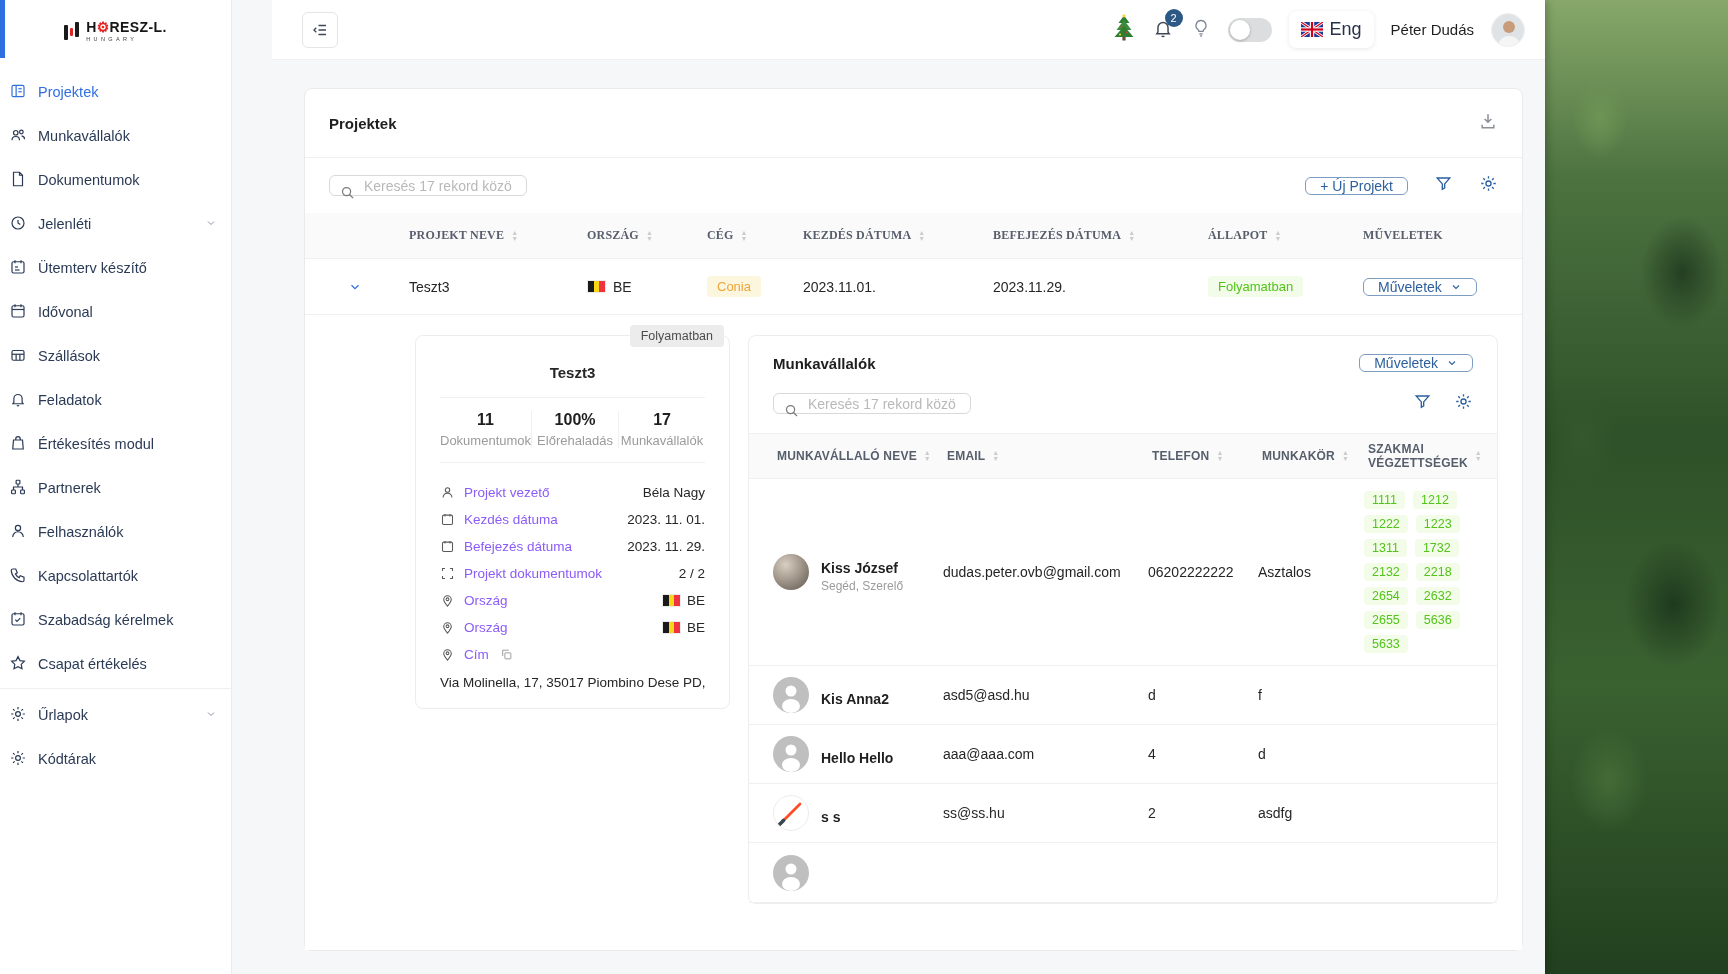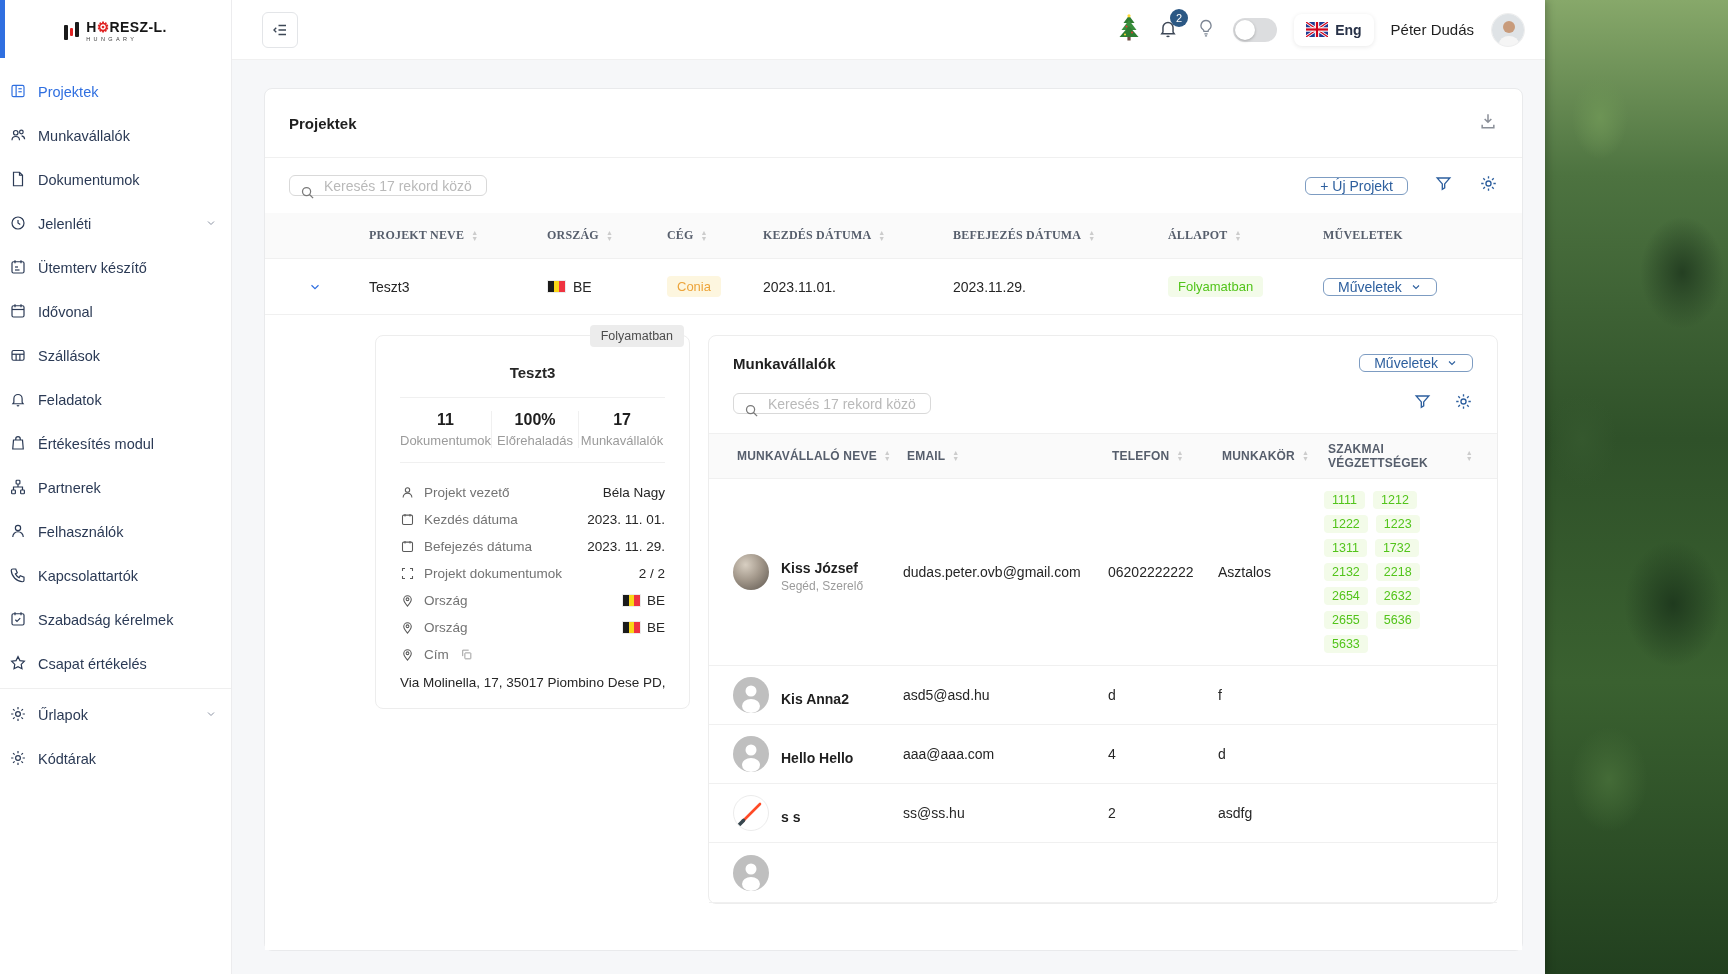--- a/index.html
+++ b/index.html
@@ -10,21 +10,21 @@
   .bg-photo { position:absolute; right:0; top:0; width:183px; height:974px;
     background:
       radial-gradient(40px 60px at 30% 12%, #6d9455 0%, transparent 70%),
       radial-gradient(60px 80px at 75% 28%, #243f22 0%, transparent 70%),
       radial-gradient(50px 70px at 20% 45%, #35582e 0%, transparent 70%),
       radial-gradient(70px 90px at 70% 62%, #1f3a1e 0%, transparent 70%),
       radial-gradient(55px 75px at 35% 80%, #446b37 0%, transparent 70%),
       linear-gradient(180deg,#87a86a 0%, #4d7340 18%, #2f5129 45%, #3a6130 70%, #22401f 100%);
   }
 
-  .app { position:absolute; left:0; top:0; width:1545px; height:974px; display:flex; background:#f6f7f9; box-shadow:2px 0 8px rgba(0,0,0,.25); }
+  .app { position:absolute; left:0; top:0; width:1545px; height:974px; display:flex; background:#f6f7f9; box-shadow:2px 0 8px rgba(0,0,0,.25);gap:40px; }
 
   
   .sidebar { width:232px; background:#fff; border-right:1px solid #ececee; flex:0 0 232px; position:relative; }
   .accent-bar { position:absolute; left:0; top:0; width:5px; height:58px; background:#2f6fe0; }
   .brand { height:62px; display:flex; align-items:center; justify-content:center; gap:7px; }
   .brand-mark { display:flex; align-items:flex-end; gap:2px; }
   .brand-mark i { display:block; }
   .bm1 { width:4px; height:15px; background:#1a1a1a; border-radius:1px; }
   .bm2 { width:3px; height:8px;  background:#e02424; border-radius:1px; margin-bottom:4px; }
   .bm3 { width:4px; height:15px; background:#1a1a1a; border-radius:1px; margin-bottom:3px; }
@@ -45,21 +45,21 @@
   .main { flex:1; display:flex; flex-direction:column; min-width:0; }
   .topbar { height:60px; background:#fff; border-bottom:1px solid #f0f0f0; display:flex; align-items:center; padding:0 20px 0 30px; }
   .fold-btn { width:36px; height:36px; border:1px solid #e3e5e8; border-radius:6px; background:#fff; display:flex; align-items:center; justify-content:center; color:#3d4756; cursor:pointer; }
   .topbar-right { margin-left:auto; display:flex; align-items:center; gap:17px; }
   .bell-wrap { position:relative; color:#3d4756; cursor:pointer; }
   .bell-badge { position:absolute; top:-8px; right:-9px; min-width:18px; height:18px; border-radius:9px; background:#2b5884; color:#fff; font-size:11px; display:flex; align-items:center; justify-content:center; padding:0 4px; }
   .bulb { color:#7d8694; cursor:pointer; }
   .toggle { width:44px; height:24px; border-radius:12px; background:#dcdddf; position:relative; cursor:pointer; }
   .toggle .knob { position:absolute; left:2px; top:2px; width:20px; height:20px; border-radius:50%; background:#fff; box-shadow:0 1px 3px rgba(0,0,0,.25); }
   .lang-chip { display:flex; align-items:center; gap:7px; background:#fff; border-radius:8px; padding:8px 12px; box-shadow:0 1px 5px rgba(0,0,0,.09); cursor:pointer; }
-  .lang-chip span { font-size:14px; font-weight:700; color:#273147; }
+  .lang-chip span { font-size:18px; font-weight:400; color:#273147; }
   .user-name { font-size:15px; color:#1f1f1f; }
   .avatar-sm { width:34px; height:34px; border-radius:50%; overflow:hidden; cursor:pointer; border:1px solid #eee; }
 
   .content { flex:1; padding:28px 22px 0 32px; overflow:hidden; }
 
   
   .panel { background:#fff; border:1px solid #e9eaec; border-radius:8px; width:100%; }
   .panel-header { display:flex; align-items:center; padding:22px 24px; border-bottom:1px solid #f0f0f0; }
   .panel-title { font-size:15px; font-weight:700; color:#1f1f1f; }
   .dl-icon { margin-left:auto; color:#8a8f98; cursor:pointer; }
@@ -96,21 +96,21 @@
   .pcard-badge { position:absolute; top:-11px; right:5px; background:#ececec; color:#4c4c4c; font-size:12.5px; padding:4px 11px; border-radius:4px; }
   .pcard-title { text-align:center; font-size:15px; font-weight:700; padding:8px 0 16px; border-bottom:1px solid #f0f0f0; }
   .stats { display:flex; border-bottom:1px solid #f0f0f0; padding:13px 0 14px; }
   .stat { flex:1; text-align:center; }
   .stat + .stat { border-left:1px solid #f0f0f0; }
   .stat-val { font-size:16px; font-weight:700; color:#1f1f1f; }
   .stat-label { font-size:13px; color:#9b9b9b; margin-top:4px; }
   .details { padding-top:16px; }
   .drow { display:flex; align-items:center; height:27px; gap:9px; }
   .drow .dicon { color:#5a5a5a; display:flex; }
-  .dlabel { font-size:13.5px; color:#737373; }
+  .dlabel { font-size:13.5px; color:#8b5cf6; }
   .dval { margin-left:auto; font-size:13.5px; color:#262626; display:flex; align-items:center; gap:6px; }
   .copy-ic { color:#9b9b9b; cursor:pointer; display:flex; margin-left:2px; }
   .address { font-size:13.5px; color:#262626; margin-top:7px; white-space:nowrap; overflow:hidden; }
 
   
   .ecard { flex:1; border:1px solid #ededed; border-radius:8px; background:#fff; min-width:0; }
   .ecard-head { display:flex; align-items:center; padding:18px 24px; }
   .ecard-toolbar { display:flex; align-items:center; padding:2px 24px 18px; }
   .ecard-toolbar .toolbar-right { gap:22px; }
   .et-grid { display:grid; grid-template-columns:170px 205px 110px 106px 1fr; align-items:center; }

